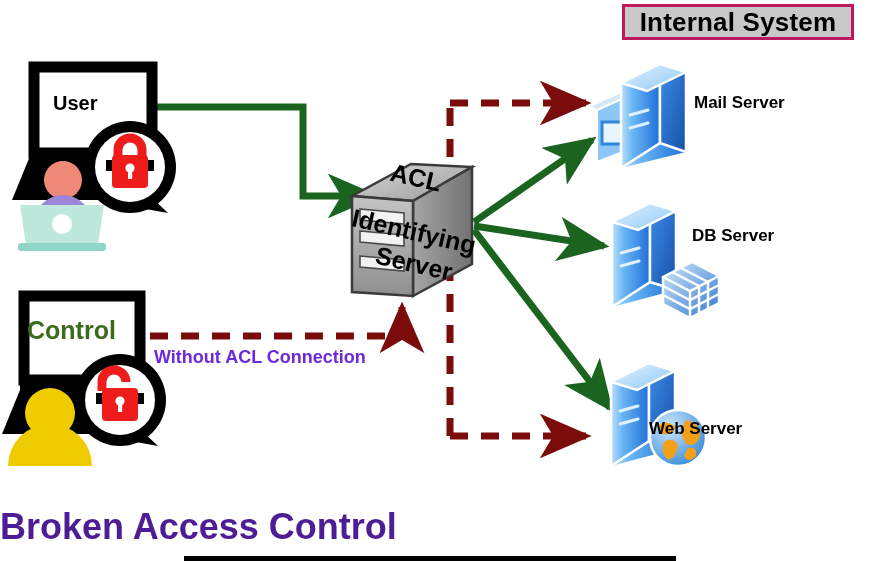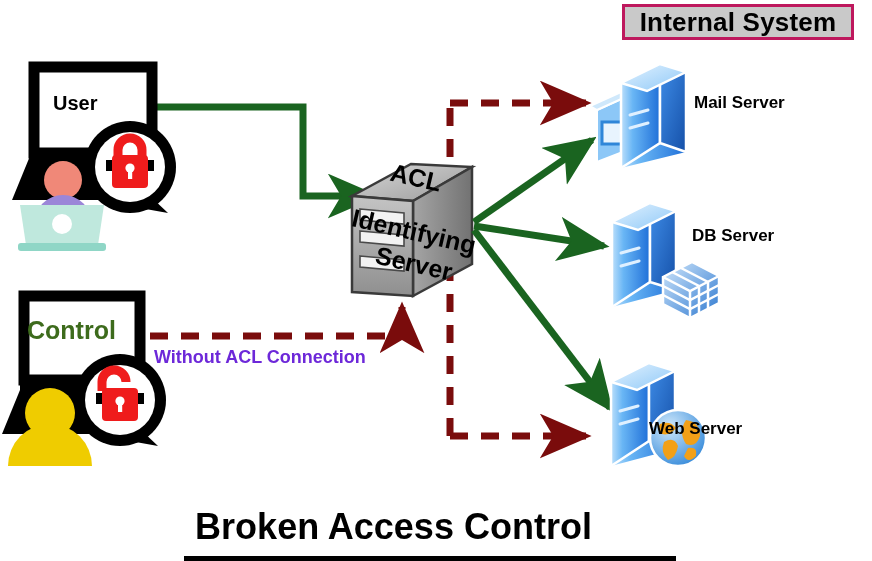--- a/index.html
+++ b/index.html
@@ -25,21 +25,21 @@
   #cap-web{left:649px;top:386px;margin-top:33px;}
 
   
   #user-label{left:53px;top:92px;font-size:20px;color:#000000;}
   #attacker-label{left:27px;top:316px;font-size:25px;color:#3d6b1c;}
 
   
   #acl-note{left:154px;top:347px;font-size:18px;color:#6d28d9;}
 
   
-  #diagram-title{left:0;top:506px;width:787px;text-align:center;font-size:36px;color:#000000;}
+  #diagram-title{left:0;top:506px;width:787px;font-size:36px;color:#4c1d95;}
   #title-rule{position:absolute;left:184px;top:556px;width:492px;height:5px;background:#000;}
 </style>
 </head>
 <body>
 
 <div id="stage">
 
   <svg class="layer" viewBox="0 0 872 561">
     <defs>
       <marker id="arrowGreen" markerWidth="9" markerHeight="9" refX="6.6" refY="3.2" orient="auto" markerUnits="strokeWidth">

